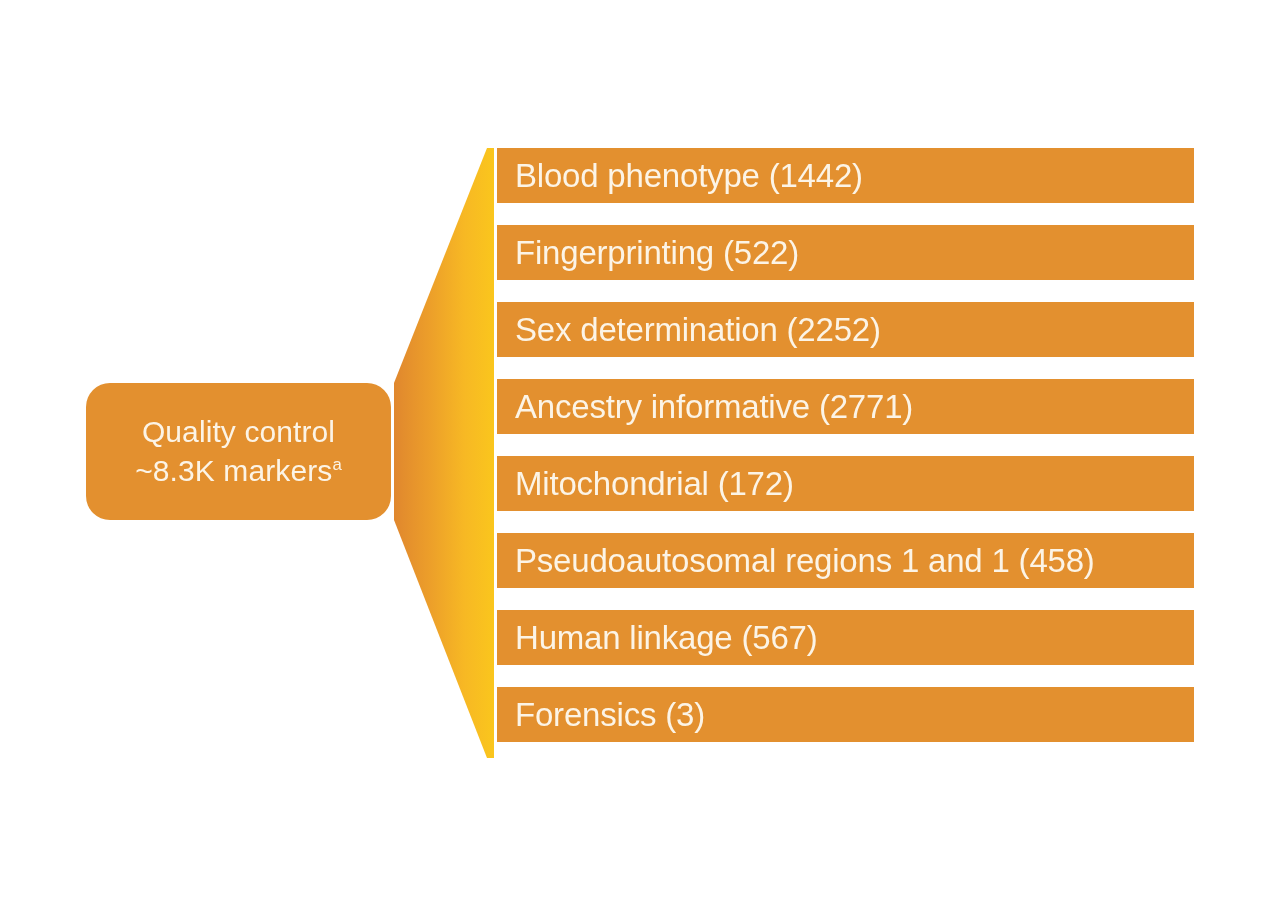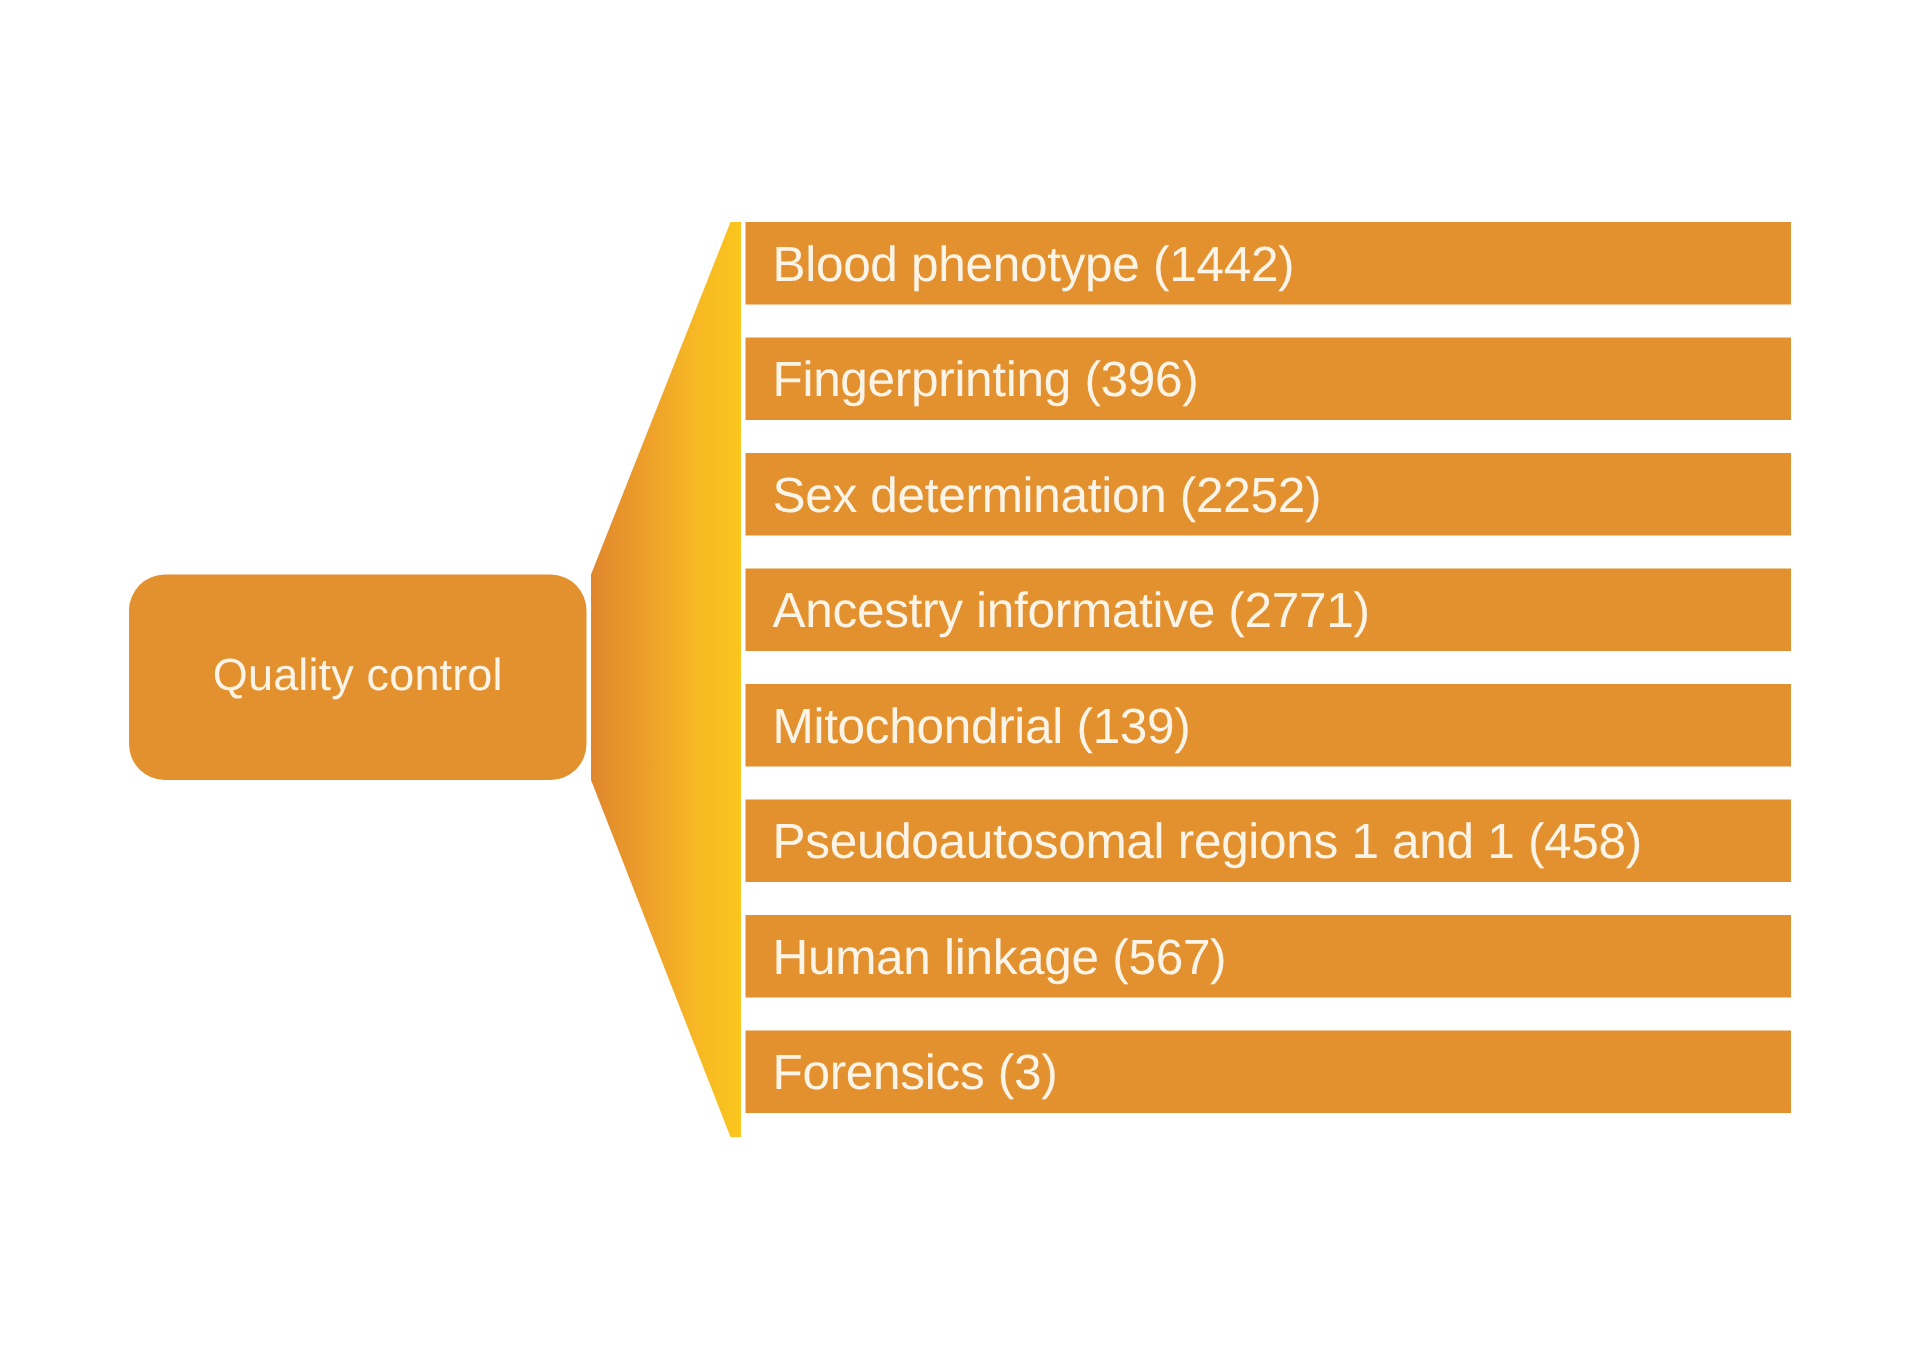--- a/index.html
+++ b/index.html
@@ -93,20 +93,21 @@
     letter-spacing: -0.2px;
   }
 </style>
 </head>
 <body>
 
 <div id="diagram">
 
   <div class="source-box">
     <div class="source-line">Quality control</div>
+    <div class="source-line"><span>~8.3K markers</span><sup>a</sup></div>
   </div>
 
   <div class="funnel">
     <svg width="101" height="610" viewBox="0 0 101 610" xmlns="http://www.w3.org/2000/svg">
       <defs>
         <linearGradient id="funnelGrad" x1="0" y1="0" x2="1" y2="0">
           <stop offset="0%" stop-color="#E0872E"></stop>
           <stop offset="35%" stop-color="#EC9E2A"></stop>
           <stop offset="70%" stop-color="#F7B824"></stop>
           <stop offset="100%" stop-color="#FAC61D"></stop>
@@ -116,33 +117,33 @@
     </svg>
   </div>
 
   <div class="bar-list">
 
     <div class="bar-row">
       <span class="bar-label">Blood phenotype (1442)</span>
     </div>
 
     <div class="bar-row">
-      <span class="bar-label">Fingerprinting (396)</span>
+      <span class="bar-label">Fingerprinting (522)</span>
     </div>
 
     <div class="bar-row">
       <span class="bar-label">Sex determination (2252)</span>
     </div>
 
     <div class="bar-row">
       <span class="bar-label">Ancestry informative (2771)</span>
     </div>
 
     <div class="bar-row">
-      <span class="bar-label">Mitochondrial (139)</span>
+      <span class="bar-label">Mitochondrial (172)</span>
     </div>
 
     <div class="bar-row">
       <span class="bar-label">Pseudoautosomal regions 1 and 1 (458)</span>
     </div>
 
     <div class="bar-row">
       <span class="bar-label">Human linkage (567)</span>
     </div>
 

